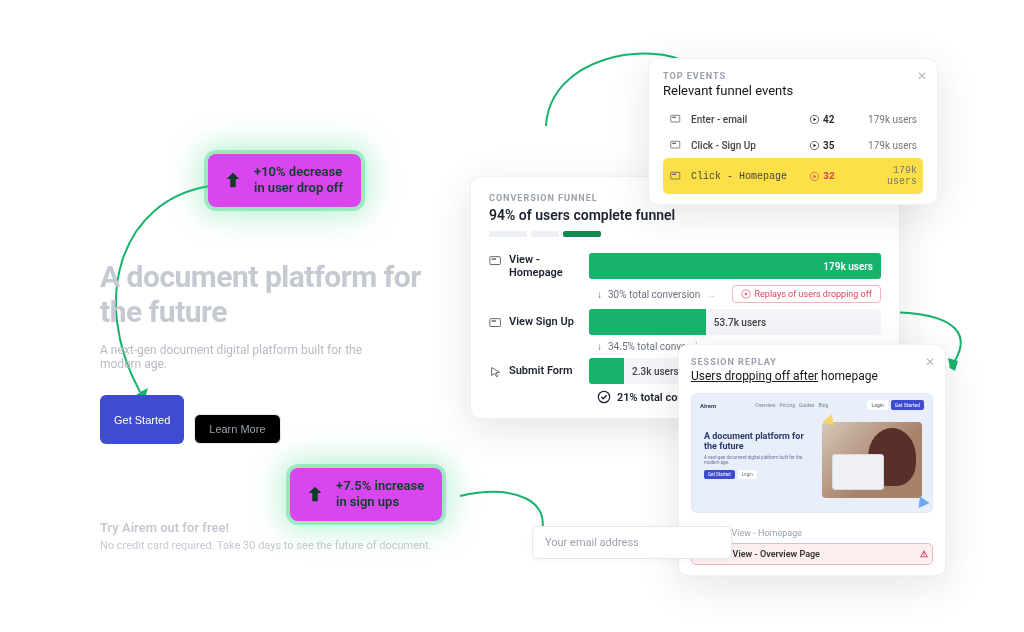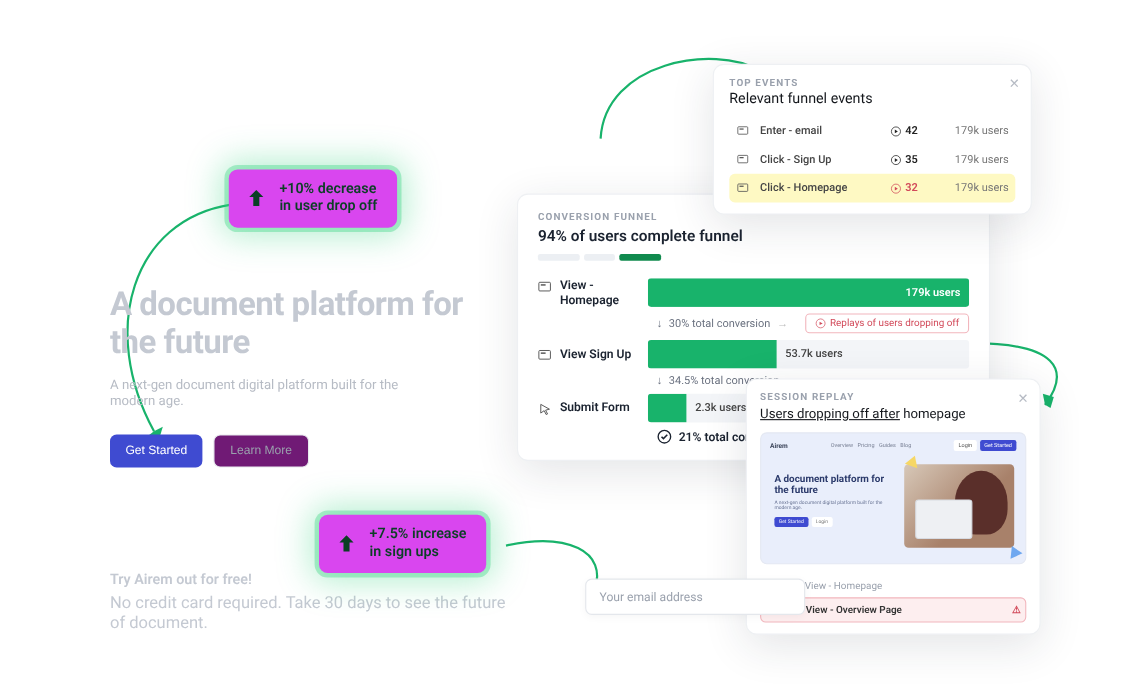--- a/index.html
+++ b/index.html
@@ -36,27 +36,27 @@
   }
   .hero .btnrow { display:flex; gap:10px; }
   .btn {
     font-size:11px;
     padding:8px 14px;
     border-radius:6px;
     border:none;
     cursor:pointer;
   }
   .btn-primary { background:#3f4bd1; color:#fff; font-weight:500;}
-  .btn-ghost { background:#701a75; color:#9aa1ad; border:1px solid #e8eaee;}
+  .btn-ghost { background:#000000; color:#9aa1ad; border:1px solid #e8eaee;margin-top:19px;}
 
   .trial {
     position:absolute; left:100px; top:520px; width:360px;
   }
   .trial .t1 { font-size:13px; font-weight:600; color:#c4c9d2; margin-bottom:4px;}
-  .trial .t2 { font-size:15px; color:#c4c9d2;}
+  .trial .t2 { font-size:11px; color:#c4c9d2;}
 
   
   .stat-badge {
     position:absolute;
     background:#d946ef;
     color:#0b3f25;
     border-radius:8px;
     padding:10px 18px 10px 46px;
     box-shadow: 0 0 0 4px rgba(47,210,122,0.35), 0 0 30px 8px rgba(47,210,122,0.35);
     font-size:13px;
@@ -110,21 +110,21 @@
   .final-row { display:flex;align-items:center;gap:6px;font-size:11px;color:#1b2330;font-weight:600; margin:6px 0 0 108px;}
 
   
   #events-card { left:648px; top:58px; width:290px; padding:12px 14px 10px;}
   #events-card h3{ font-size:13px; font-weight:400; margin-top:2px; color:#14171c;}
   #events-card .close { position:absolute; right:10px; top:10px; color:#b6bbc4; font-size:12px;}
   .ev-row { display:flex; align-items:center; padding:7px 6px; border-radius:5px; font-size:10px; color:#444; gap:8px;}
   .ev-row .ev-name{ flex:1; font-weight:500;}
   .ev-row .ev-num{ display:flex;align-items:center;gap:3px; font-weight:600; color:#222; width:46px;}
   .ev-row .ev-users{ width:54px; text-align:right; color:#777;}
-  .ev-row.hl{ background:#fef9c3; }
+  .ev-row.hl{ background:#fde047;font-family:Liberation Mono, monospace; }
   .ev-row.hl .ev-num{ color:#d24a5a;}
   .ev-mini{ width:14px;height:12px; }
 
   
   #replay-card { left:678px; top:344px; width:268px; padding:12px 12px 10px;}
   #replay-card h3{ font-size:12px; font-weight:400; margin-top:2px; color:#14171c;}
   #replay-card h3 .ul{ text-decoration:underline;}
   #replay-card .close{ position:absolute;right:10px;top:10px;color:#b6bbc4;font-size:12px;}
   .replay-thumb {
     margin-top:10px; height:120px; width:100%;

